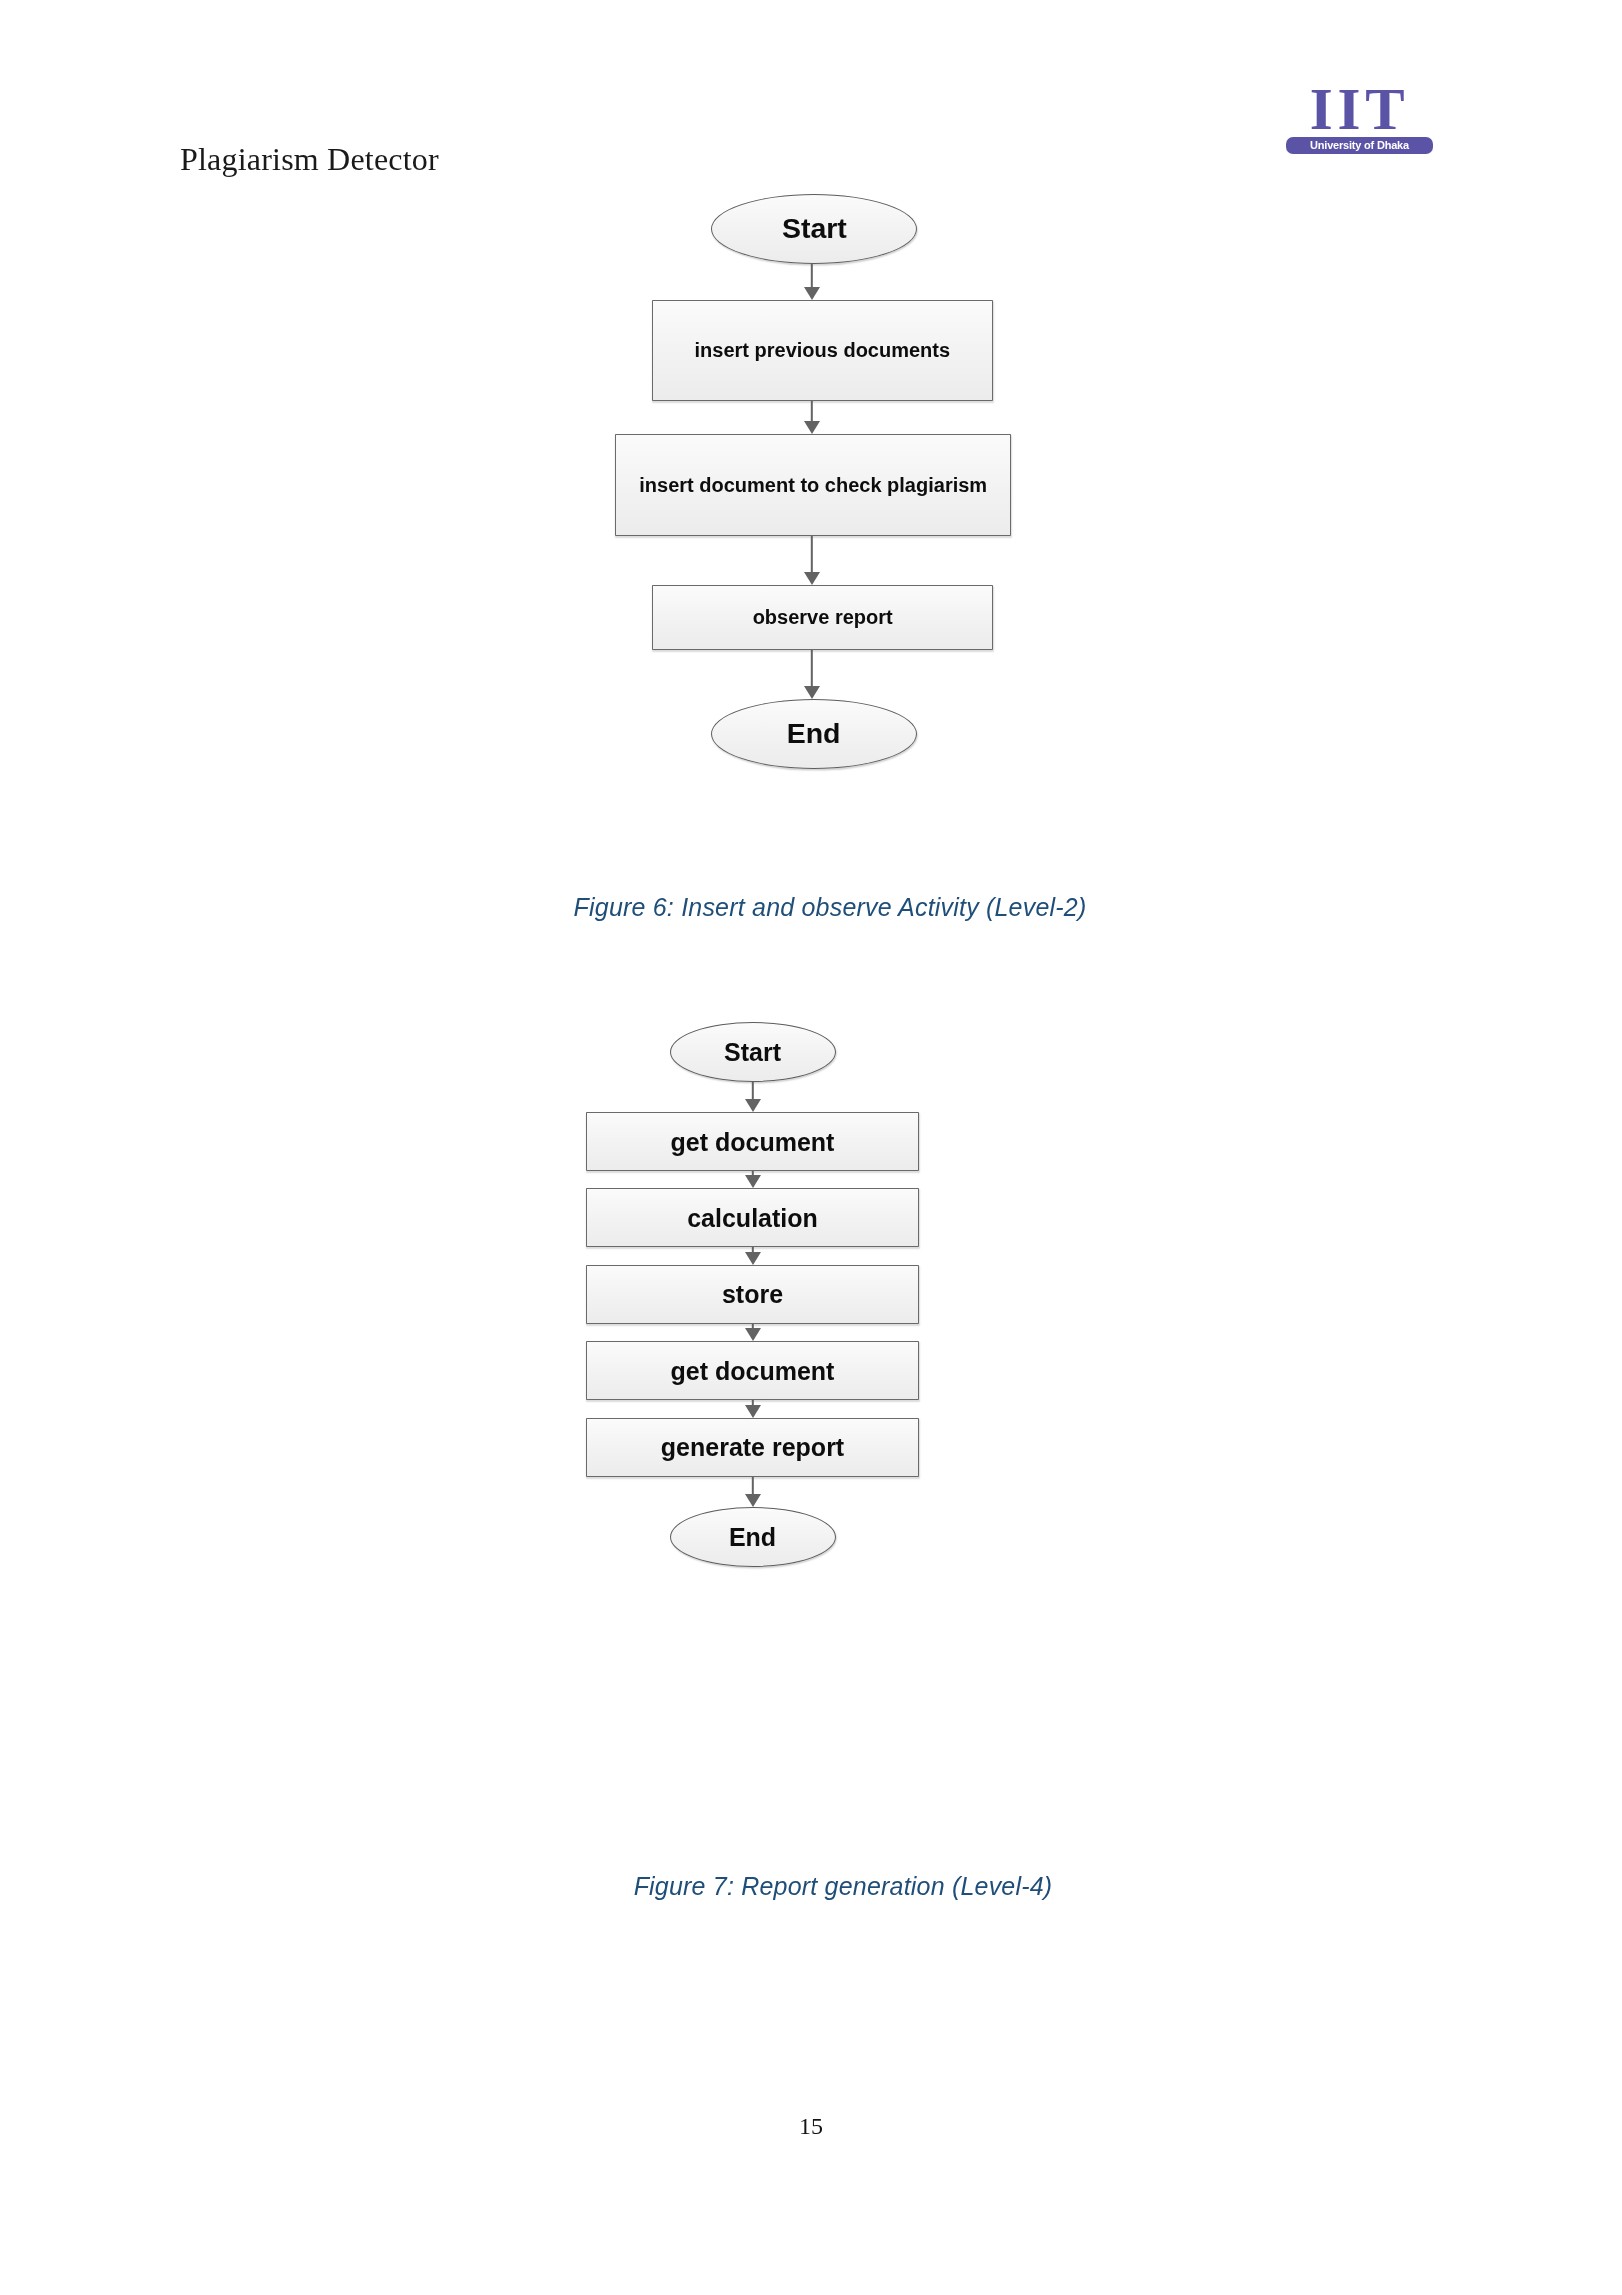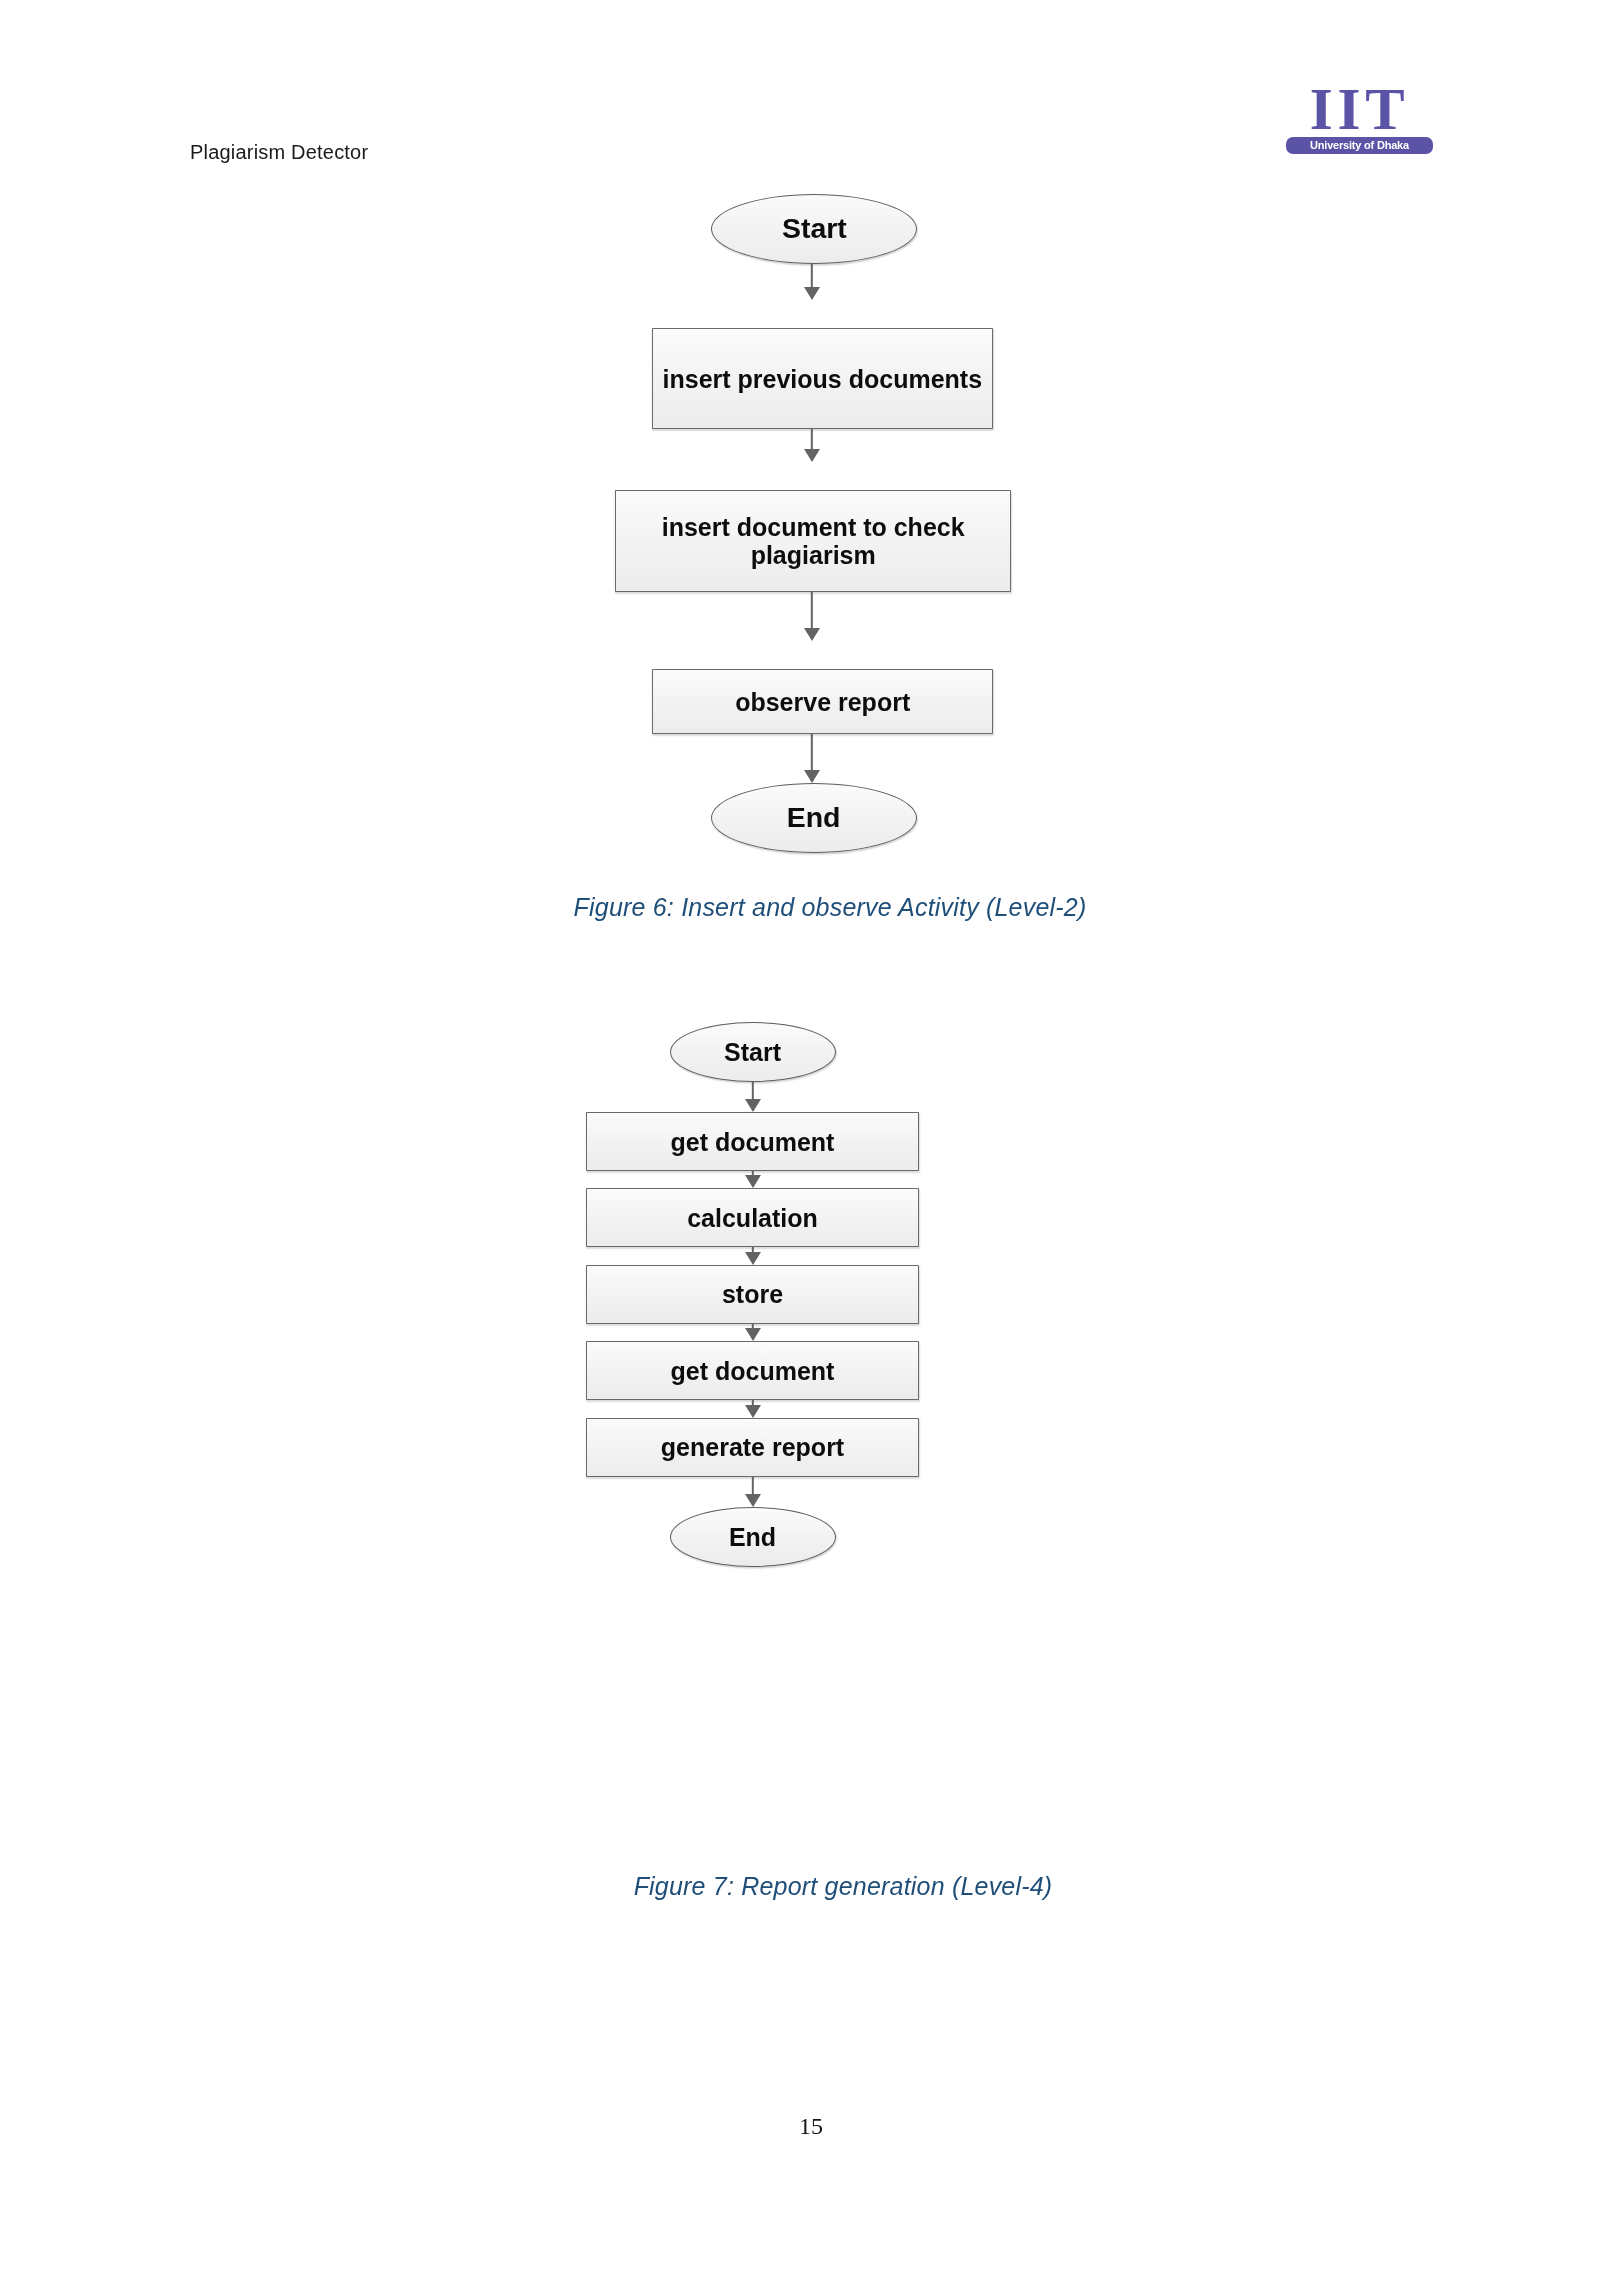--- a/index.html
+++ b/index.html
@@ -18,25 +18,25 @@
   
   #page-header {
     position: absolute;
     left: 0;
     top: 0;
     width: 1622px;
     height: 190px;
   }
   #doc-title {
     position: absolute;
-    left: 190px;
+    left: 180px;
     top: 141px;
-    font-size: 20px;
+    font-size: 32px;
     color: #1a1a1a;
-    font-family: Liberation Sans, sans-serif;
+    font-family: Liberation Serif, serif;
     letter-spacing: 0.2px;
     white-space: nowrap;
   }
 
   
   #logo {
     position: absolute;
     left: 1286px;
     top: 82px;
     width: 147px;
@@ -126,21 +126,21 @@
     width: 0;
     height: 0;
     border-left: 8.7px solid transparent;
     border-right: 8.7px solid transparent;
     border-top: 13.5px solid #636363;
   }
 
   
   #flow-1 { left: 610px; top: 194px; width: 404px; }
   #flow-1 .terminator { width: 206px; height: 70px; font-size: 28.5px; }
-  #flow-1 .process { width: 100%; font-size: 25px; margin-top: 28px; }
+  #flow-1 .process { width: 100%; font-size: 20px; }
   #flow-1 .n-insert-previous    { height: 101px; width: 341px; margin-left: 20.6px; }
   #flow-1 .n-insert-check       { height: 102px; width: 396px; margin-left: 2.4px; }
   #flow-1 .n-observe            { height: 65px; width: 341px; margin-left: 21.4px; }
   #flow-1 .c-a { height: 36px; }
   #flow-1 .c-b { height: 33px; }
   #flow-1 .c-c { height: 49px; }
   #flow-1 .c-d { height: 49px; }
   #flow-1 .start-oval { margin-left: 4.8px; }
   #flow-1 .end-oval { margin-left: 3.2px; }
 

